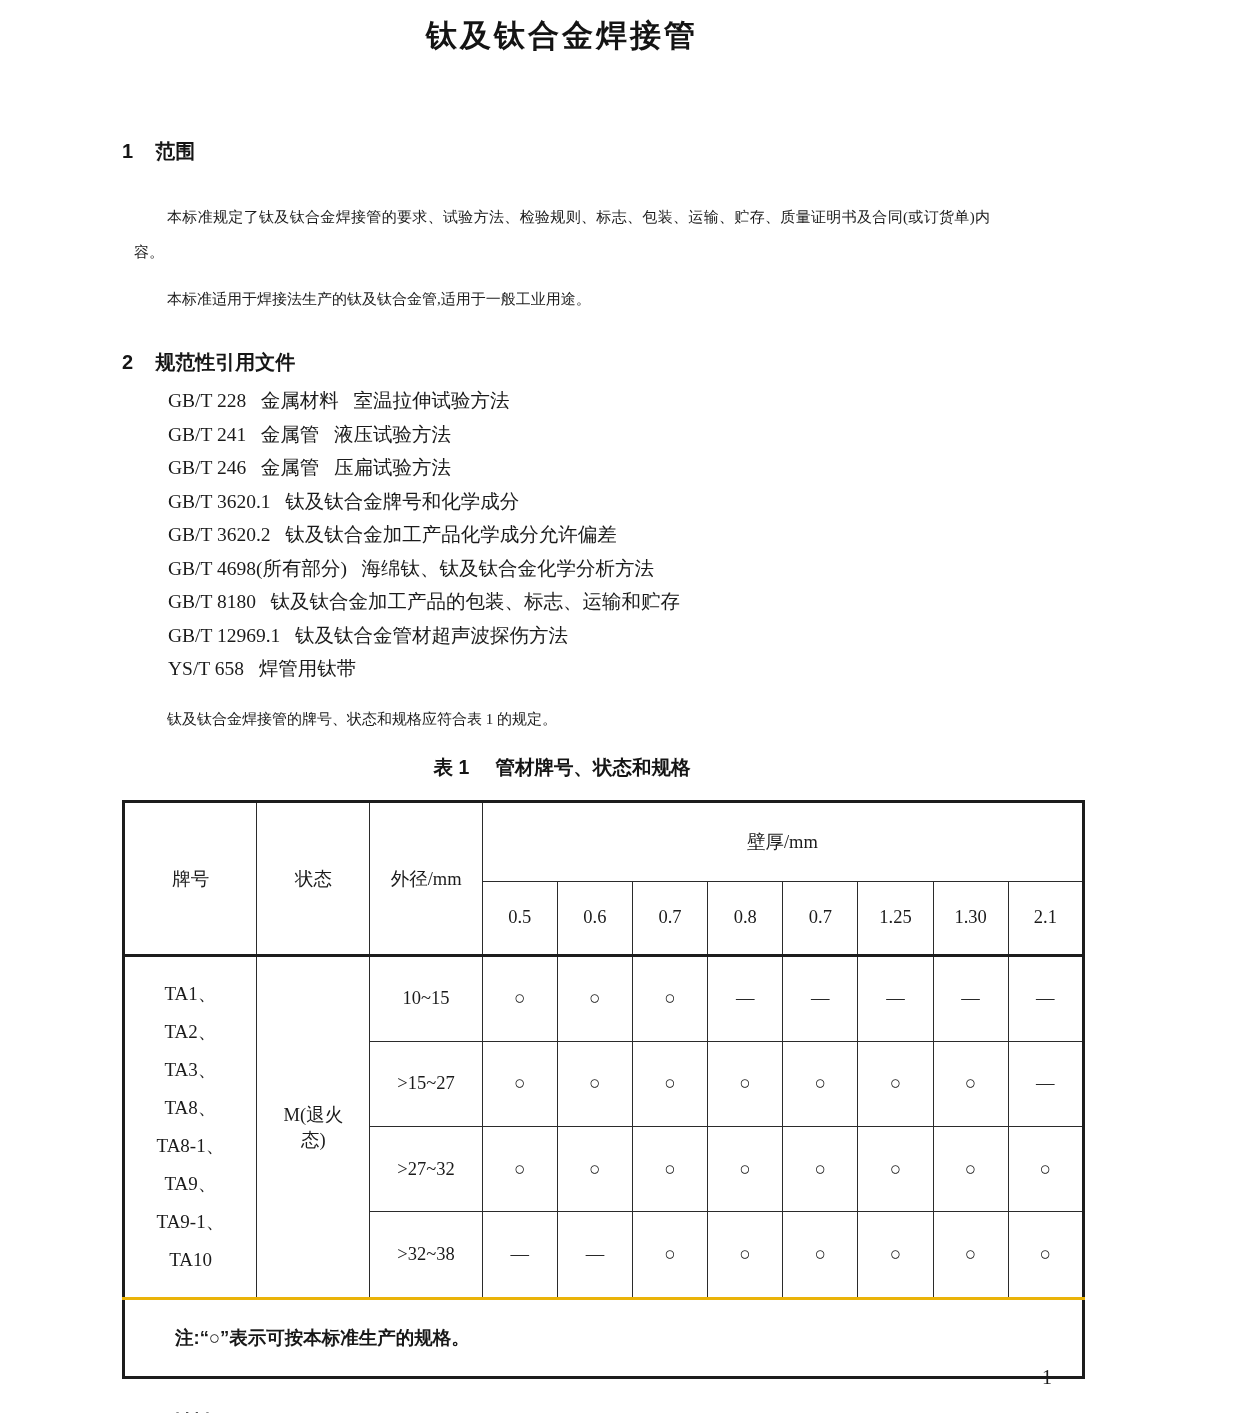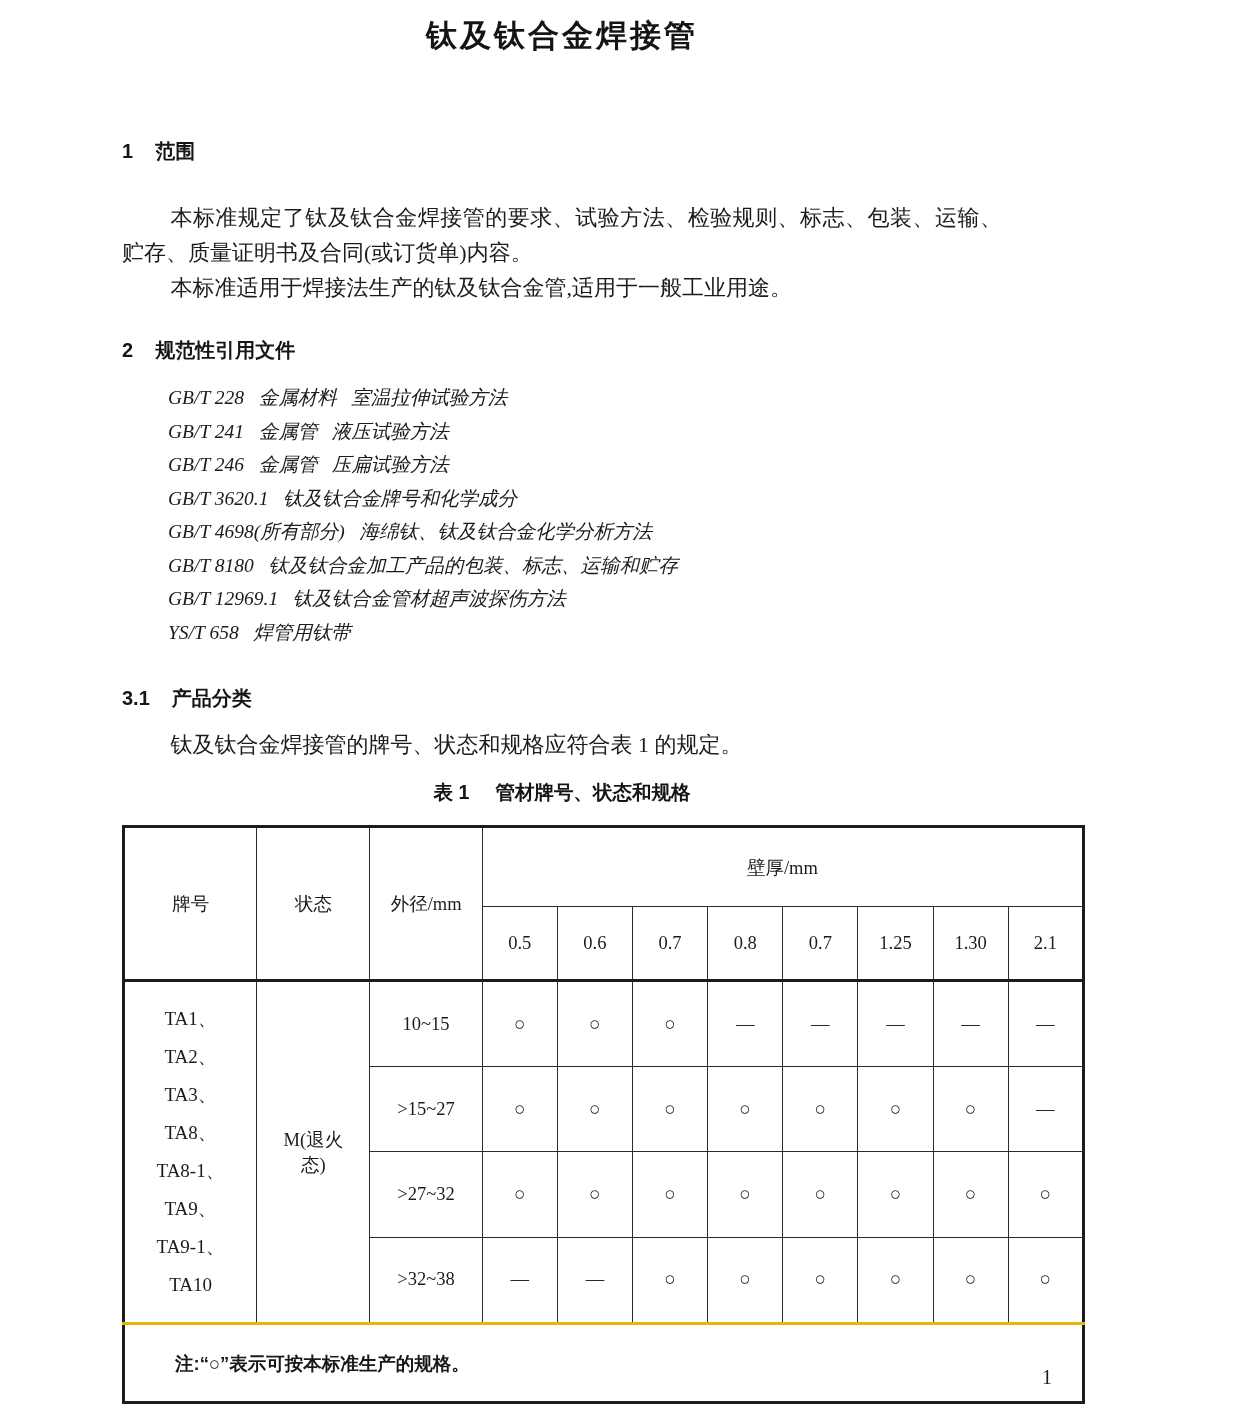--- a/index.html
+++ b/index.html
@@ -37,36 +37,35 @@
   .sec-heading .sec-num {
     display: inline-block;
     margin-right: 22px;
   }
   .h-range   { margin-top: 80px; }
   .h-refs    { margin-top: 32px; }
   .h-req     { margin-top: 28px; }
   .h-class   { margin-top: 36px; }
   .h-mat     { margin-top: 30px; }
   .body-par {
-    font-size: 22px;
+    font-size: 15px;
     line-height: 35px;
     text-align: justify;
     text-indent: 2.2em;
     color: #1b1b1b;
-    margin: 0;
+    margin: 12px;
   }
   .par-scope-1 { margin-top: 36px; }
   .par-scope-2 { margin-top: 0; }
   .par-refs-intro { margin-top: 33px; }
   .par-class { margin-top: 16px; }
   .par-mat { margin-top: 21px; }
   .ref-list {
-    margin-top: 18px;
+    margin-top: 9px;
     padding-left: 46px;
-    font-style: italic;
   }
   .ref-line {
     font-size: 19.5px;
     line-height: 33.5px;
     white-space: pre-wrap;
     color: #1b1b1b;
   }
   .table-caption {
     margin-top: 16px;
     text-align: center;
@@ -138,30 +137,28 @@
   <div class="sec-heading h-refs">
     <span class="sec-num">2</span><span>规范性引用文件</span>
   </div>
 
 
   <div class="ref-list">
     <div class="ref-line">GB/T 228   金属材料   室温拉伸试验方法</div>
     <div class="ref-line">GB/T 241   金属管   液压试验方法</div>
     <div class="ref-line">GB/T 246   金属管   压扁试验方法</div>
     <div class="ref-line">GB/T 3620.1   钛及钛合金牌号和化学成分</div>
+    <div class="ref-line">GB/T 3620.2   钛及钛合金加工产品化学成分允许偏差</div>
     <div class="ref-line">GB/T 4698(所有部分)   海绵钛、钛及钛合金化学分析方法</div>
     <div class="ref-line">GB/T 8180   钛及钛合金加工产品的包装、标志、运输和贮存</div>
     <div class="ref-line">GB/T 12969.1   钛及钛合金管材超声波探伤方法</div>
     <div class="ref-line">YS/T 658   焊管用钛带</div>
   </div>
 
 
-  <div class="sec-heading h-class">
-    <span class="sec-num">3.1</span><span>产品分类</span>
-  </div>
 
   <p class="body-par par-class">钛及钛合金焊接管的牌号、状态和规格应符合表 1 的规定。</p>
 
   <div class="table-caption">
     <span class="cap-num">表 1</span><span>管材牌号、状态和规格</span>
   </div>
 
   <table class="spec-table">
     <colgroup>
       <col style="width:133px">

